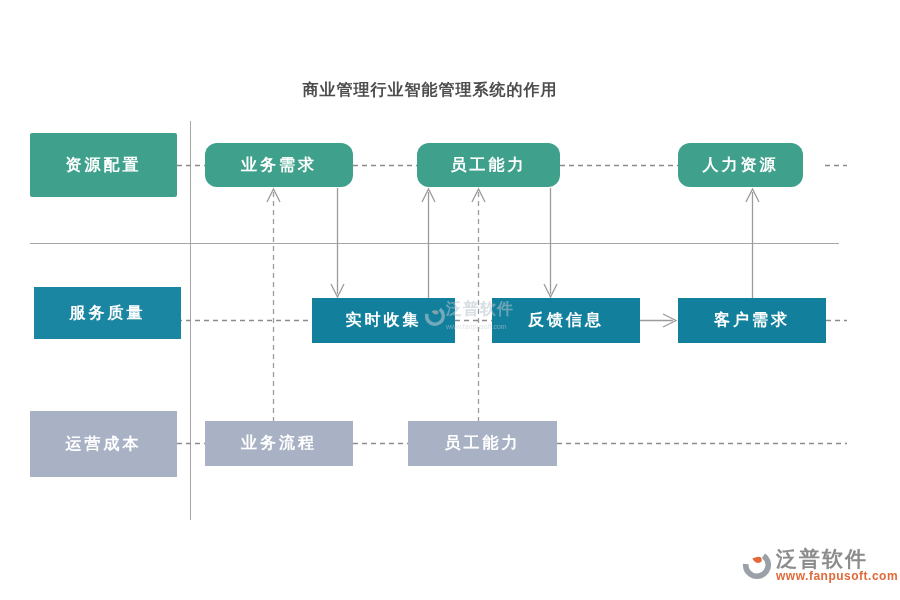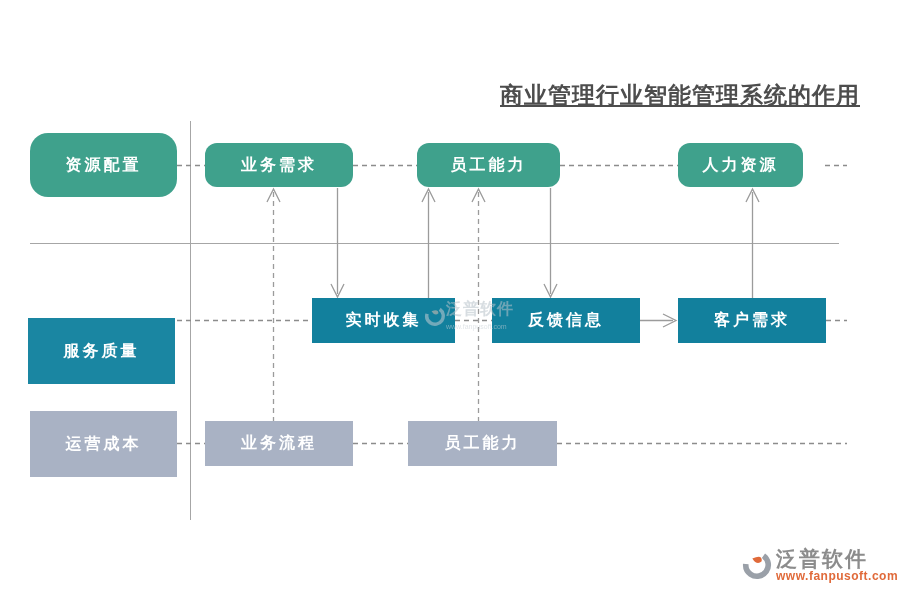--- a/index.html
+++ b/index.html
@@ -1,38 +1,38 @@
 <!DOCTYPE html>
 <html><head>
 <meta charset="utf-8">
 <style>
   html,body{margin:0;padding:0;}
   body{
     width:900px;height:600px;position:relative;background:#ffffff;
     font-family:"Liberation Sans",sans-serif;overflow:hidden;
   }
   .title{
-    position:absolute;left:0;top:80px;width:860px;text-align:right;
-    font-family:"Liberation Serif",serif;font-weight:bold;font-size:23px;
-    color:#4d4d4d;letter-spacing:1px;text-decoration:underline;
+    position:absolute;left:0;top:80px;width:860px;text-align:center;
+    font-family:"Liberation Serif",serif;font-weight:bold;font-size:16px;
+    color:#4d4d4d;letter-spacing:1px;
   }
   .lines-svg{position:absolute;left:0;top:0;width:900px;height:600px;}
   .node{
     position:absolute;display:flex;align-items:center;justify-content:center;
     color:#ffffff;font-weight:bold;font-size:16px;letter-spacing:3px;
     font-family:"Liberation Serif",serif;box-sizing:border-box;
   }
   .green{background:#3fa18c;border-radius:12px;}
-  .green-big{background:#3fa18c;border-radius:18px;}
+  .green-big{background:#3fa18c;border-radius:2px;}
   .teal{background:#12809d;}
   .teal-left{background:#1a86a2;}
   .gray{background:#a9b2c4;}
   
   .n-res {left:30px; top:133px; width:147px; height:64px;}
-  .n-srv {left:28px; top:287px; width:147px; height:66px;margin-top:31px;}
+  .n-srv {left:34px; top:287px; width:147px; height:52px;}
   .n-cost{left:30px; top:411px; width:147px; height:66px;}
   
   .n-biz {left:205px;top:143px;width:148px;height:44px;}
   .n-emp {left:417px;top:143px;width:143px;height:44px;}
   .n-hr  {left:678px;top:143px;width:125px;height:44px;}
   
   .n-rt  {left:312px;top:298px;width:143px;height:45px;}
   .n-fb  {left:492px;top:298px;width:148px;height:45px;}
   .n-cus {left:678px;top:298px;width:148px;height:45px;}
   

